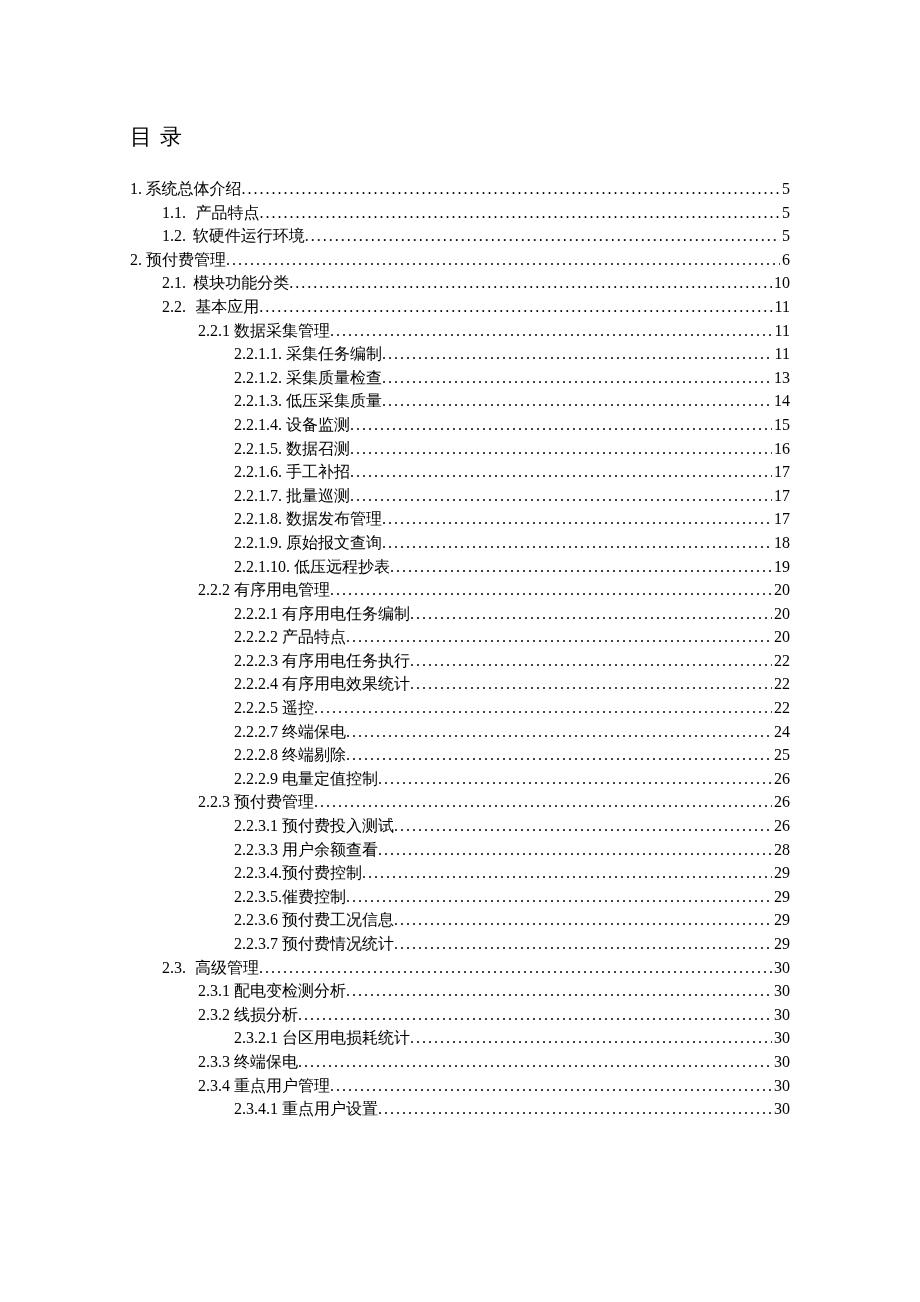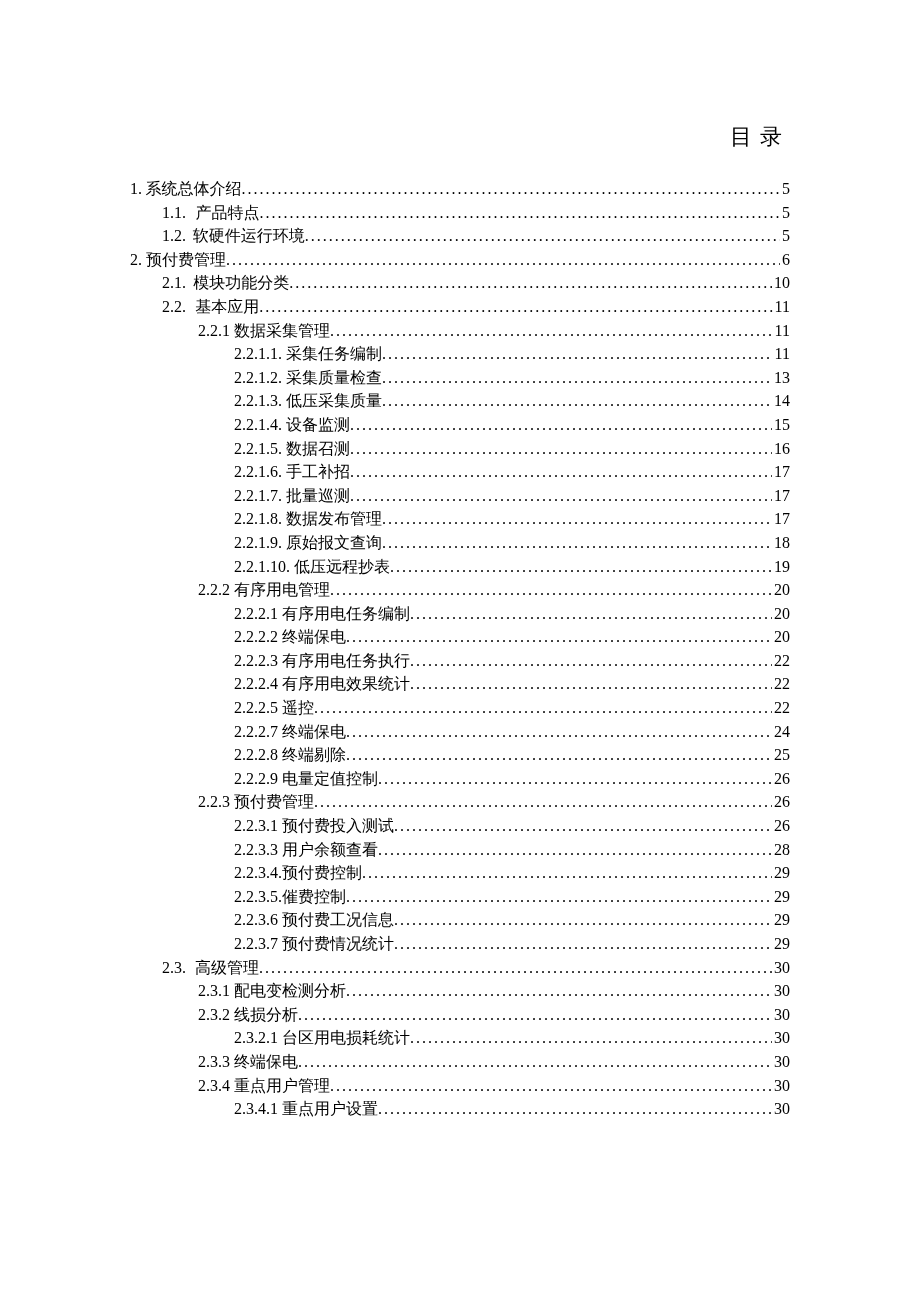--- a/index.html
+++ b/index.html
@@ -7,21 +7,21 @@
       background: #fff;
       font-family: "SimSun", "宋体", serif;
       font-size: 16px;
       color: #000;
       width: 920px;
       min-height: 1302px;
       padding: 120px 130px 100px 130px;
       line-height: 1.5;
     }
     h1.toc-title {
-      text-align: right;
+      text-align: left;
       font-size: 22px;
       font-weight: normal;
       letter-spacing: 8px;
       margin-bottom: 24px;
     }
     .toc-row {
       display: flex;
       align-items: baseline;
       white-space: nowrap;
       font-size: 16px;
@@ -148,21 +148,21 @@
       <span class="toc-label">2.2.2 有序用电管理</span>
       <span class="dots"></span>
       <span class="pg">20</span>
     </div>
     <div class="toc-row lvl4">
       <span class="toc-label">2.2.2.1 有序用电任务编制</span>
       <span class="dots"></span>
       <span class="pg">20</span>
     </div>
     <div class="toc-row lvl4">
-      <span class="toc-label">2.2.2.2 终端保电</span>
+      <span class="toc-label">2.2.2.2 产品特点</span>
       <span class="dots"></span>
       <span class="pg">20</span>
     </div>
     <div class="toc-row lvl4">
       <span class="toc-label">2.2.2.3 有序用电任务执行</span>
       <span class="dots"></span>
       <span class="pg">22</span>
     </div>
     <div class="toc-row lvl4">
       <span class="toc-label">2.2.2.4 有序用电效果统计</span>

